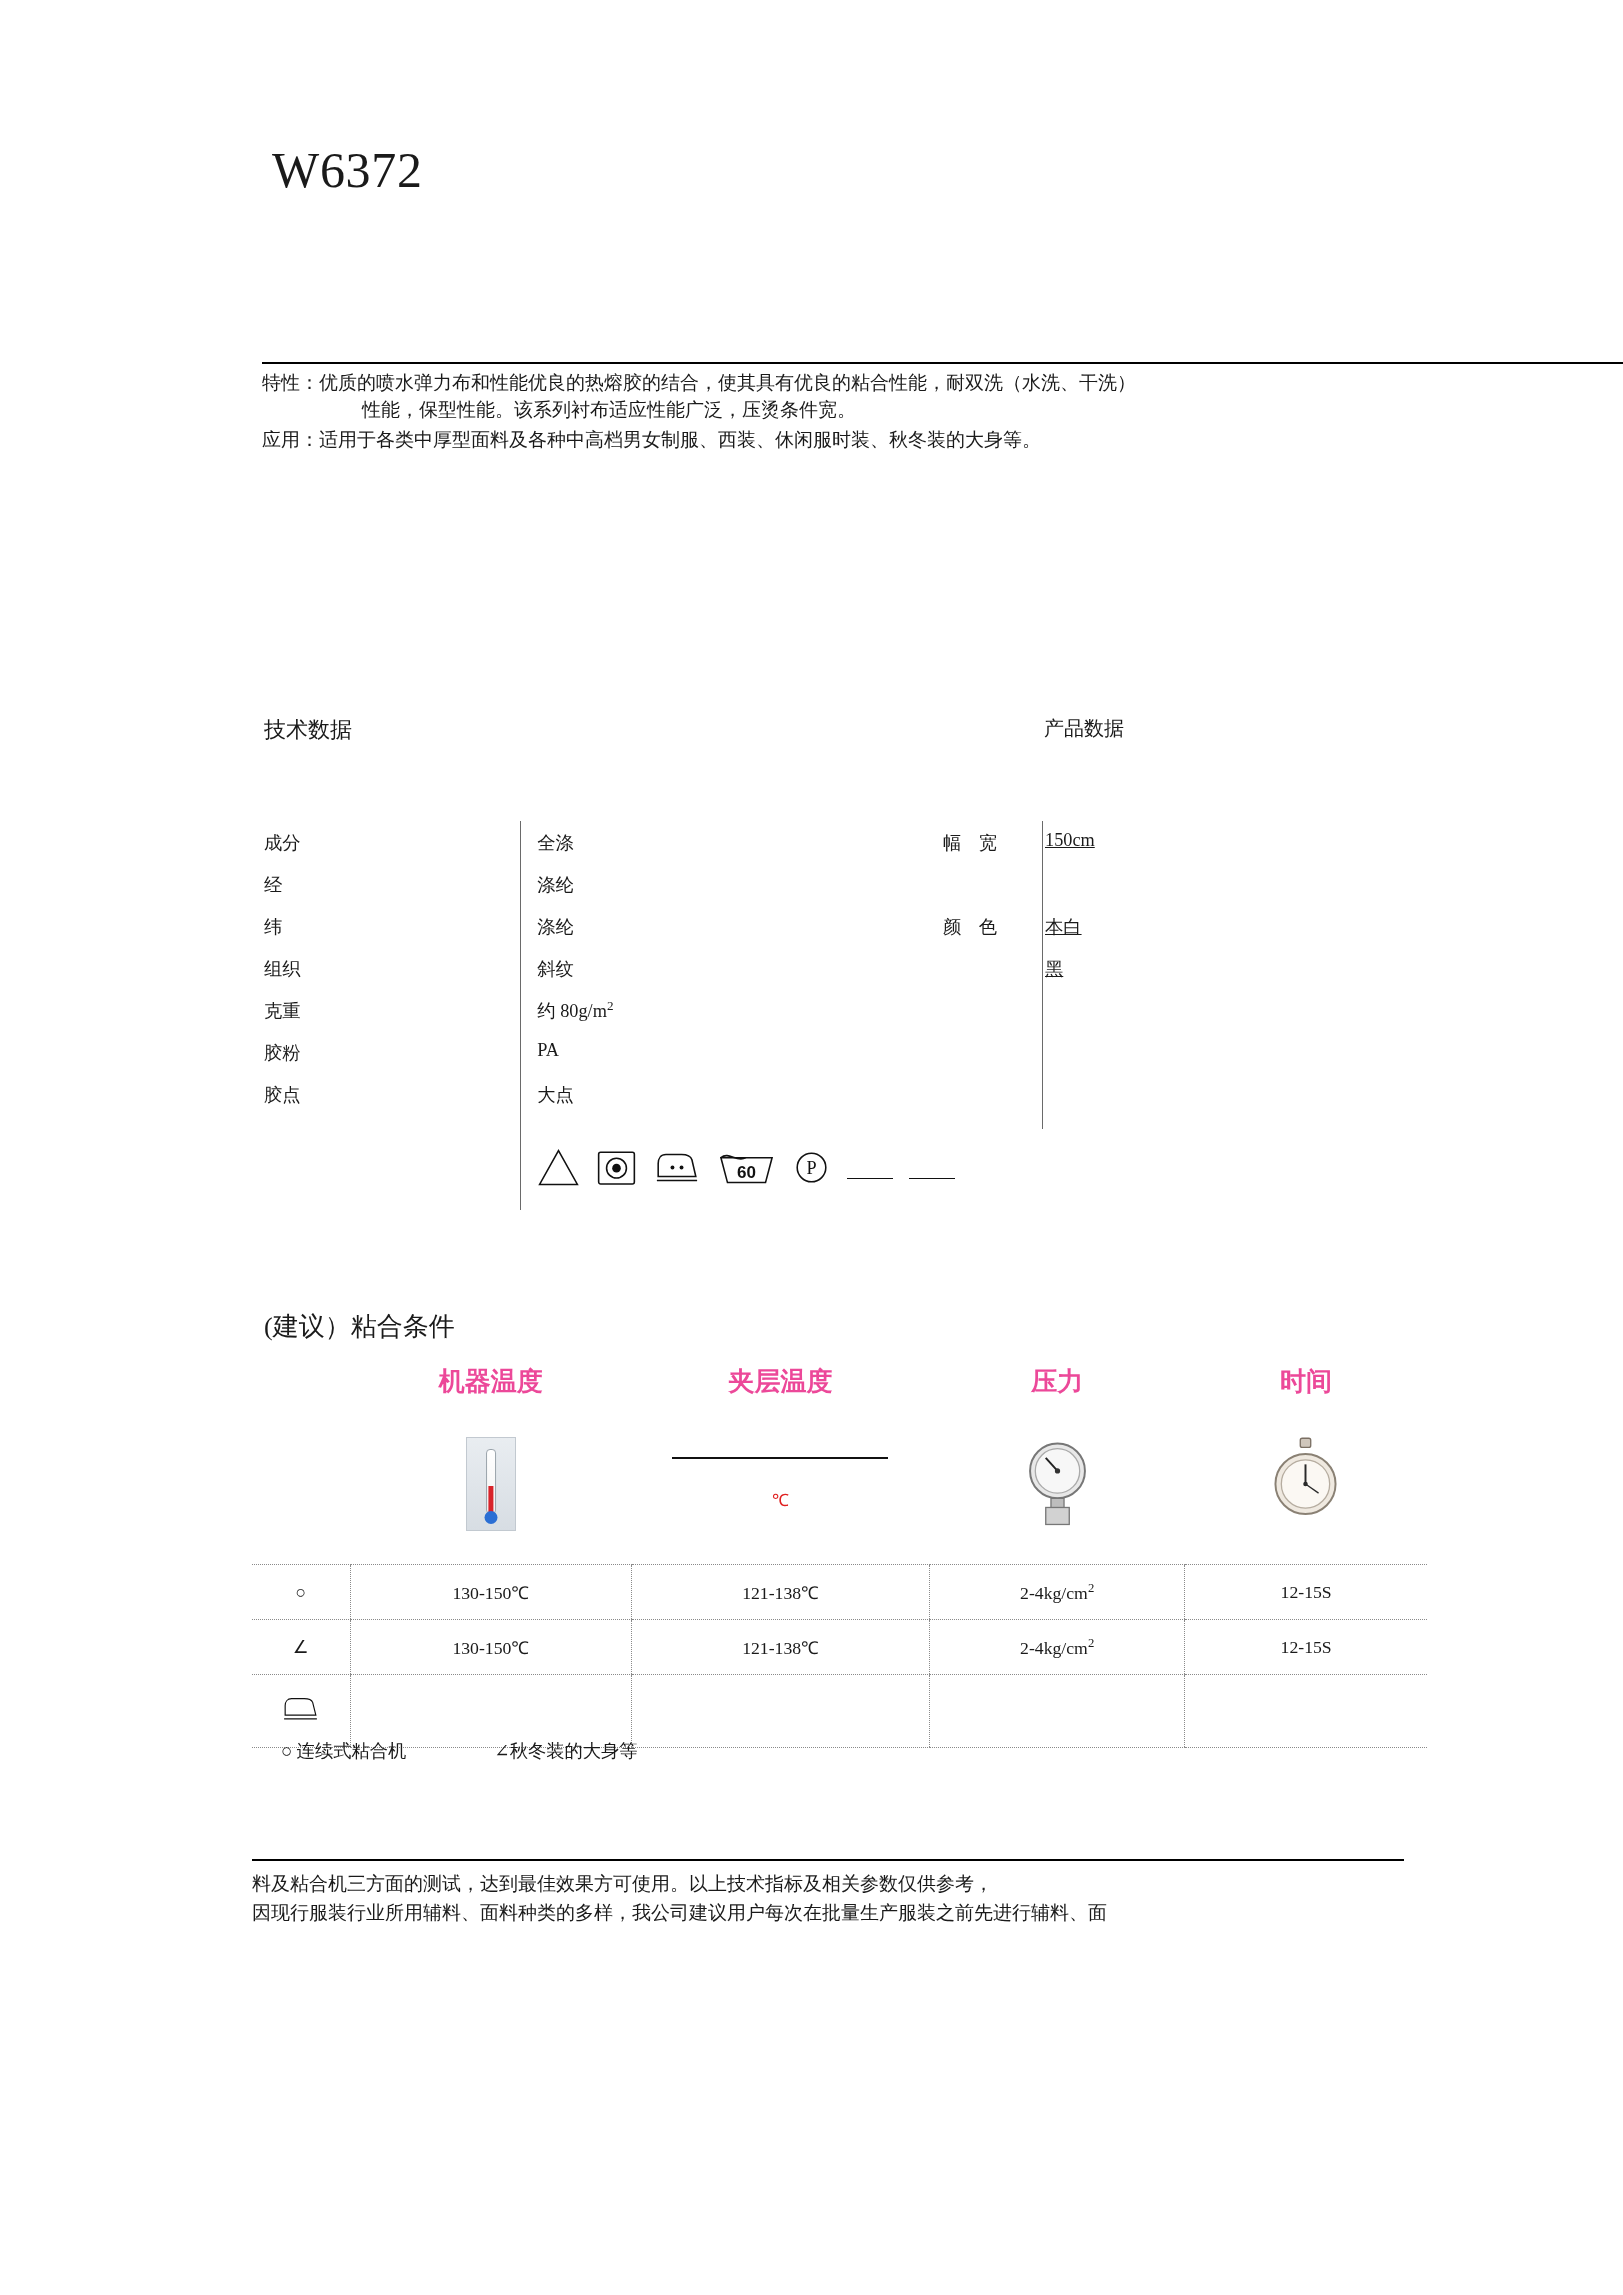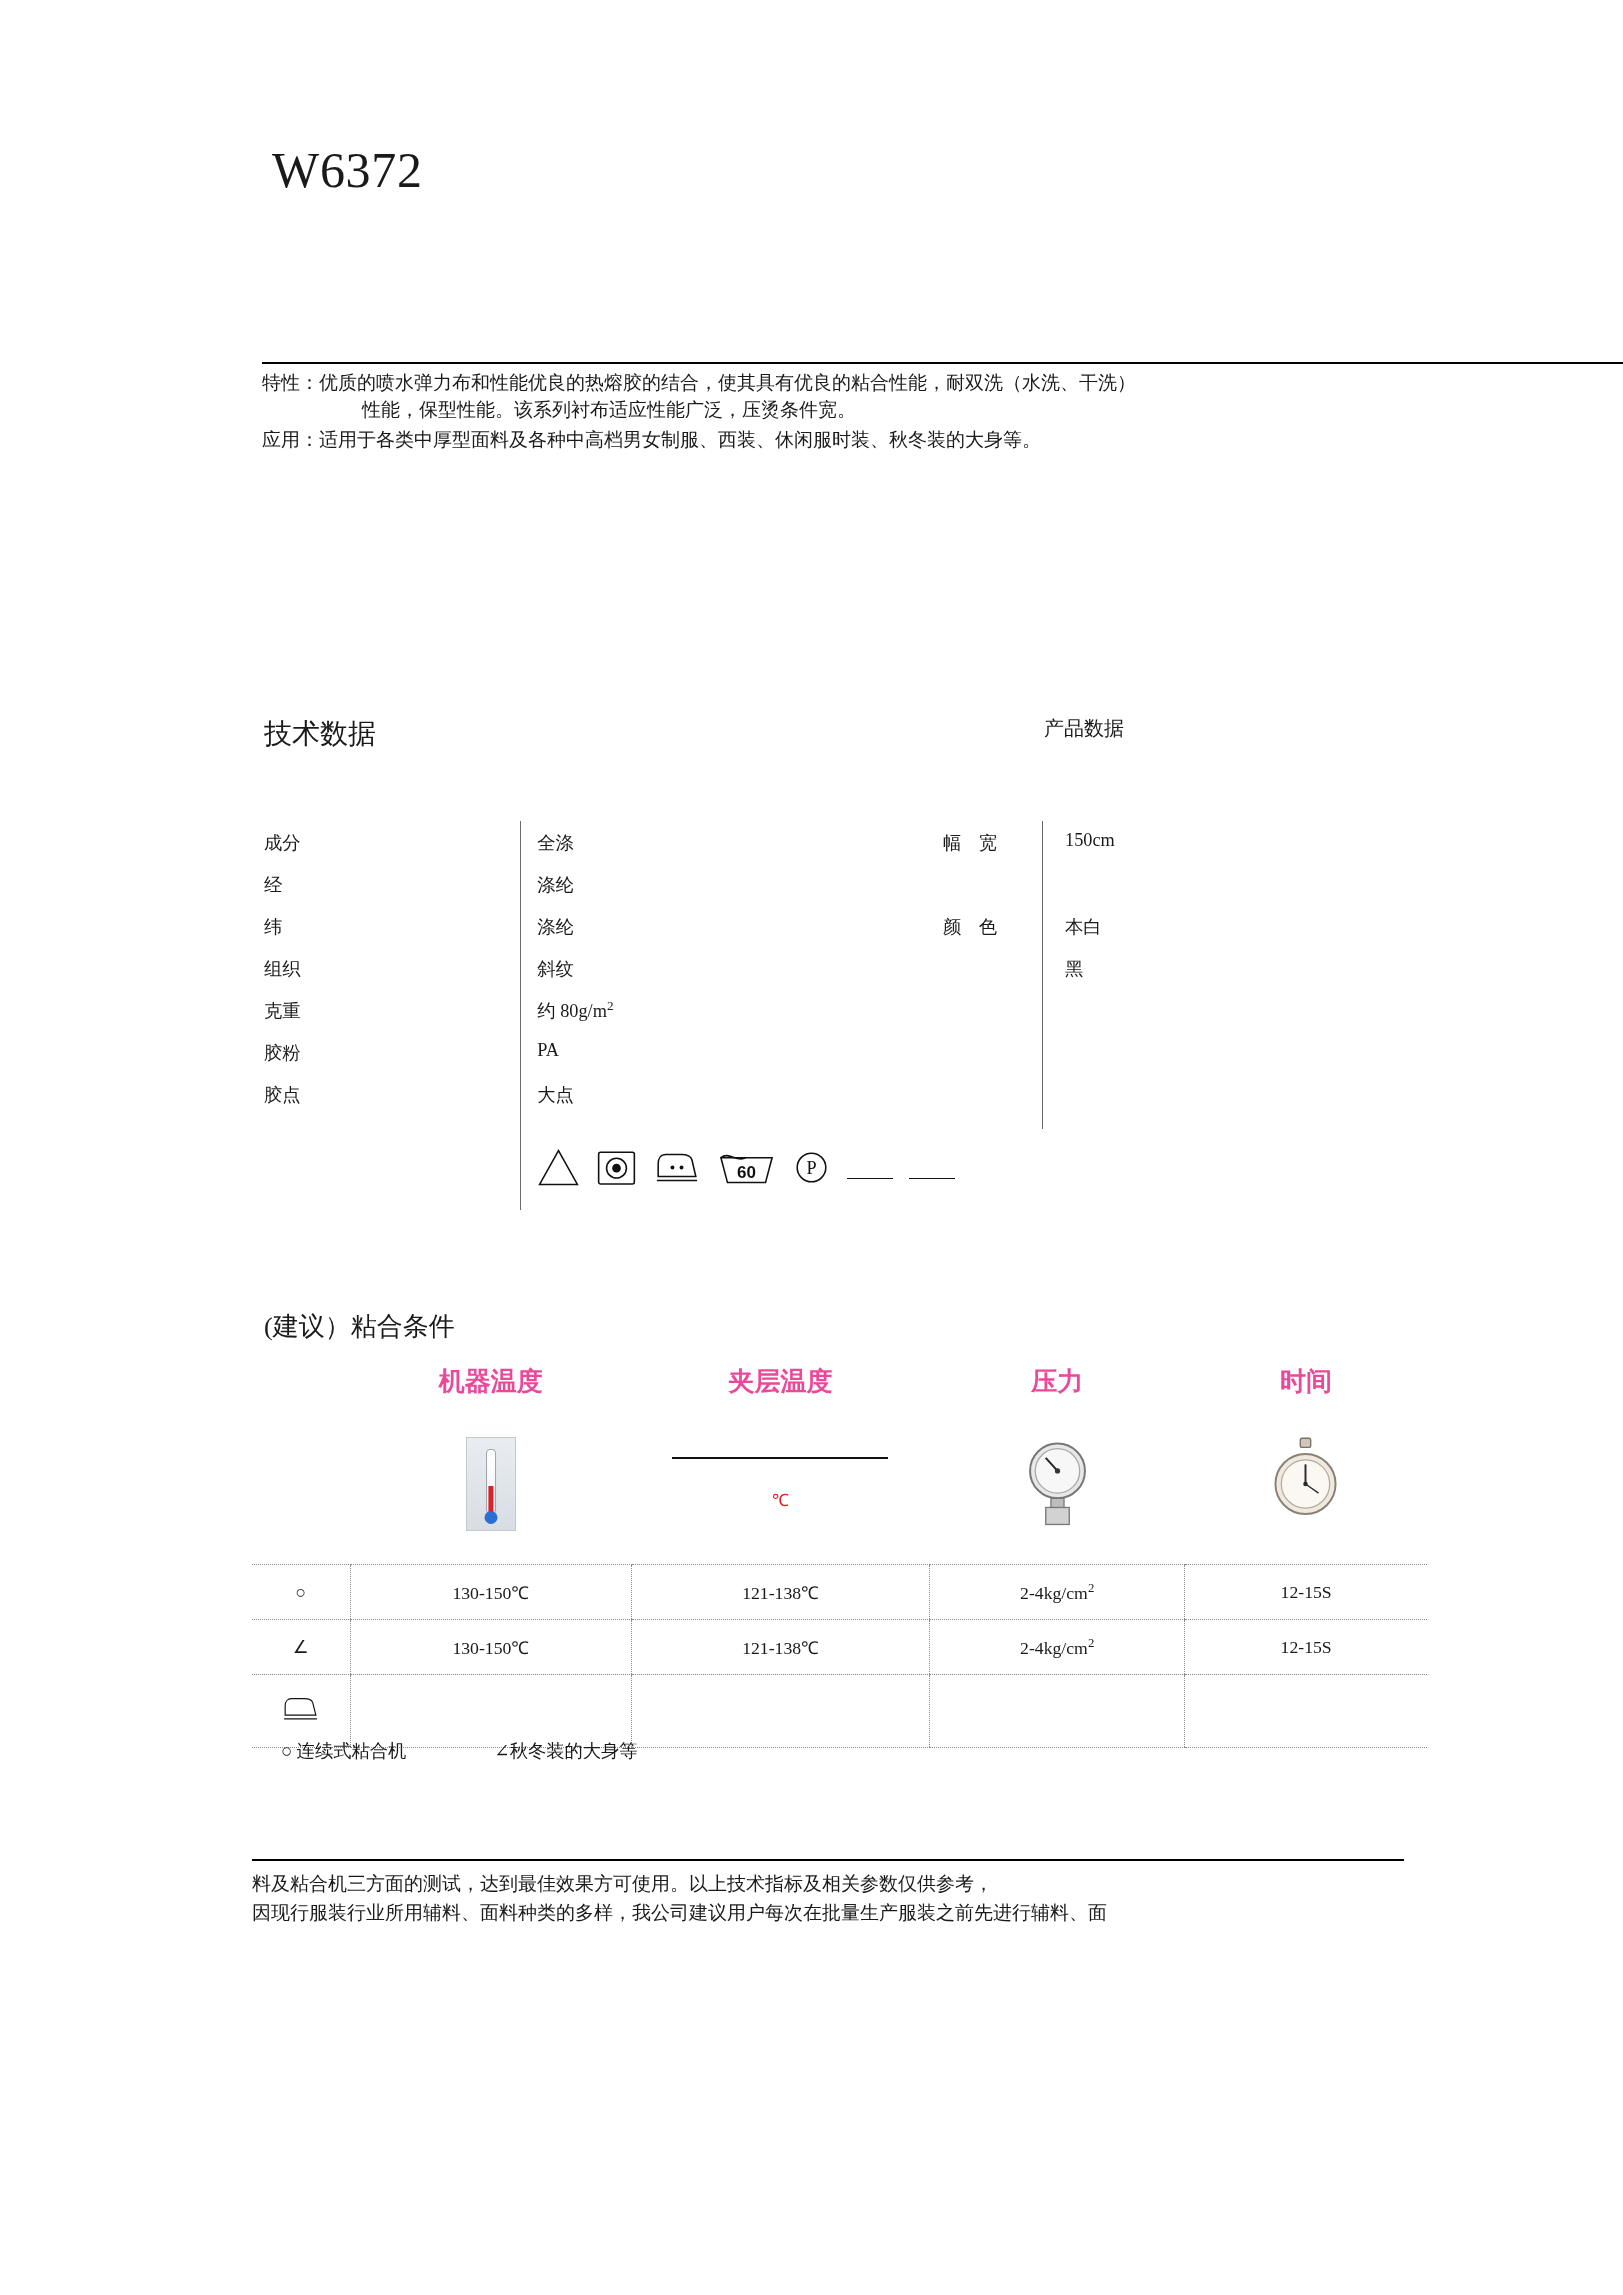--- a/index.html
+++ b/index.html
@@ -68,21 +68,21 @@
   }
   .intro-cont {
     margin-left: 100px;
   }
 
   
   .h-tech {
     position: absolute;
     left: 264px;
     top: 715px;
-    font-size: 28px;
+    font-size: 22px;
   }
   .h-prod {
     position: absolute;
     left: 1044px;
     top: 715px;
     font-size: 20px;
   }
 
   
   .tech-wrap {
@@ -127,22 +127,23 @@
     height: 42px;
     align-items: flex-start;
   }
   .prod-key {
     width: 101px;
     flex: 0 0 101px;
     letter-spacing: 6.5px;
   }
   .prod-val {
     flex: 1 1 auto;
-    padding-left: 21px;
+    padding-left: 1px;
     font-family: "Liberation Serif", serif;
+    text-decoration: underline;
   }
   .vline-prod {
     position: absolute;
     left: 1042px;
     top: 821px;
     width: 1.3px;
     height: 308px;
     background: #6a6a6a;
   }
 

